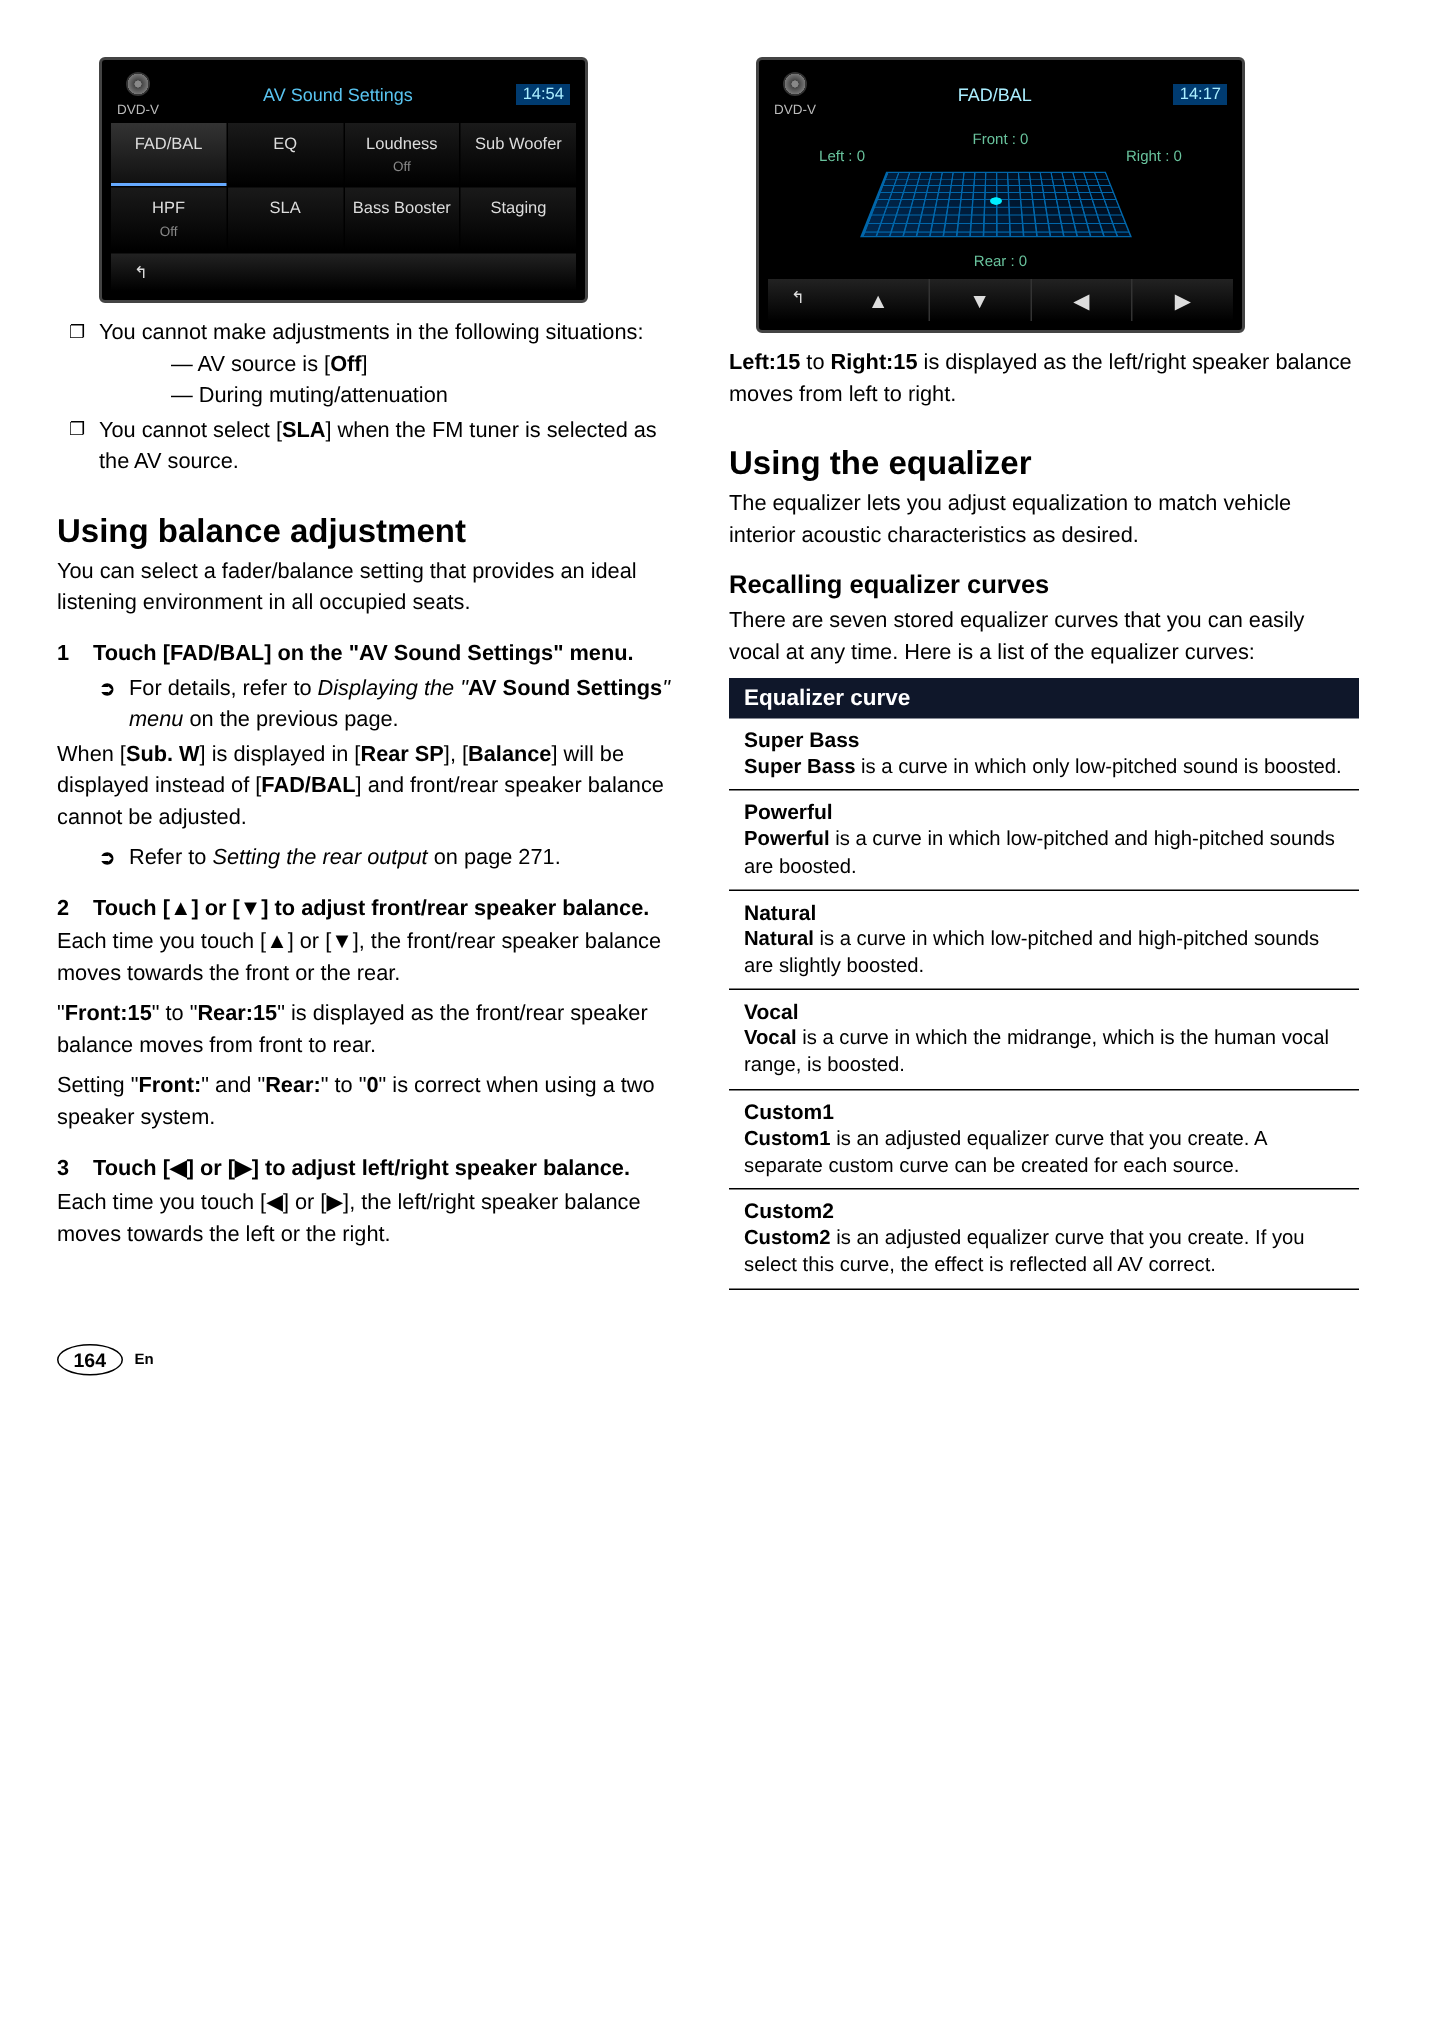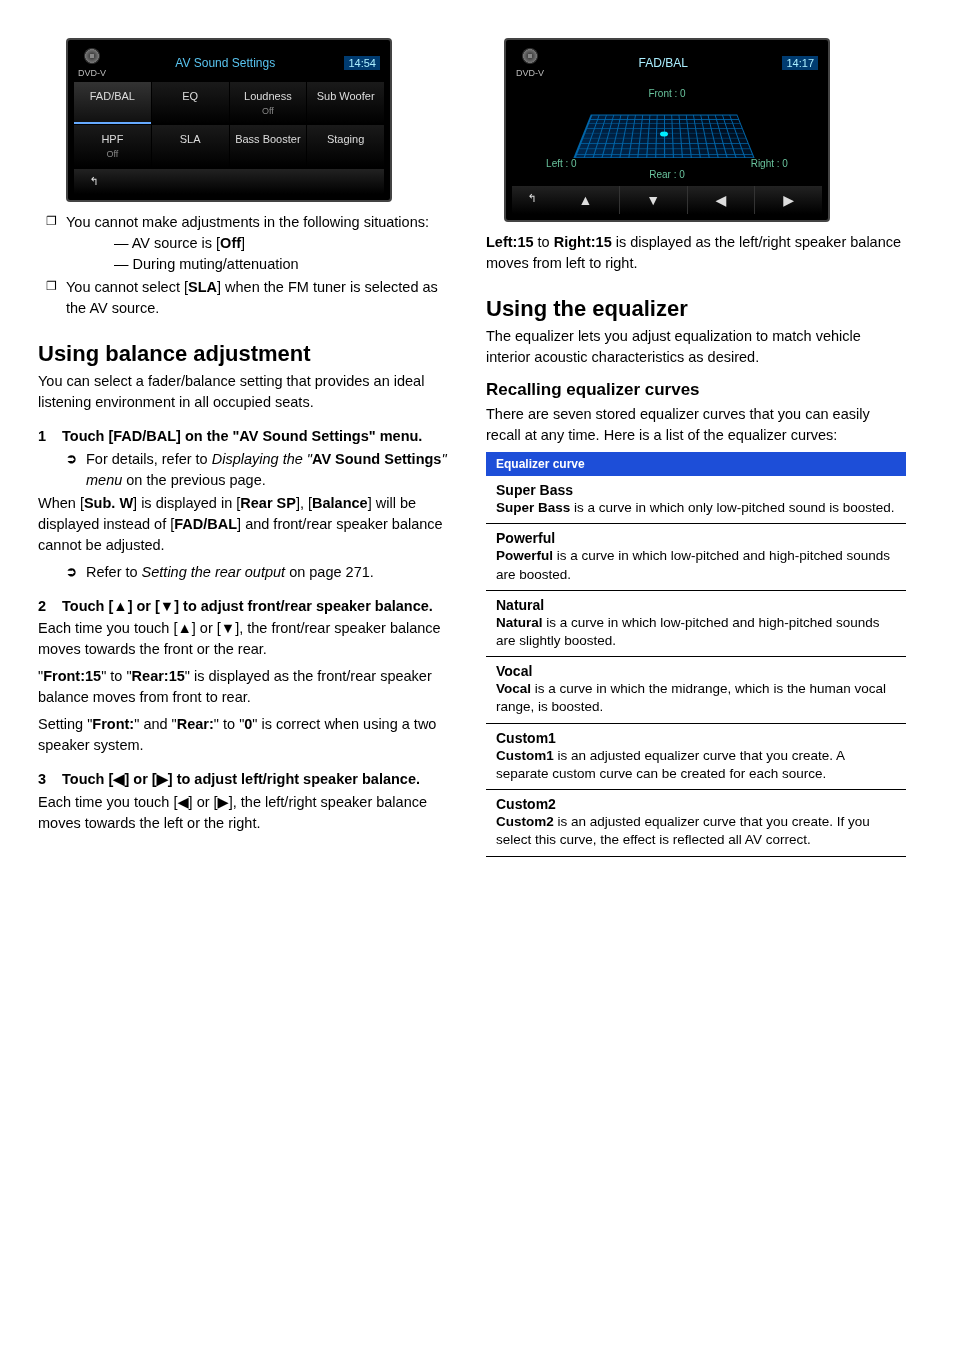--- a/index.html
+++ b/index.html
@@ -21,21 +21,21 @@
     .ss-grid { display: grid; grid-template-columns: repeat(4,1fr); gap: 1px; }
     .ss-cell { background: linear-gradient(#1a1a1a,#000); text-align: center; padding: 8px 0; font-size: 11px; color: #ddd; }
     .ss-cell .sub { font-size: 9px; color: #888; display:block; margin-top:4px;}
     .ss-cell.sel { background: linear-gradient(#333,#111); border-bottom: 2px solid #6af; }
     .ss-bottom { display:flex; background: linear-gradient(#222,#000); margin-top:2px; }
     .ss-btn { flex:1; text-align:center; padding:6px 0; color:#ddd; font-size:14px; }
     .ss-btn + .ss-btn { border-left: 1px solid #333; }
     .ss-back { width: 40px; text-align: center; padding:6px 0; color:#ddd; }
     .fad-area { padding: 6px 0 4px; }
     .fad-label { text-align:center; font-size:10px; color:#69c39d; }
-    .fad-mid { display:flex; align-items:flex-end; justify-content:center; gap:6px; }
+    .fad-mid { display:flex; align-items:flex-start; justify-content:center; gap:6px; }
     .fad-lr { font-size:10px; color:#69c39d; white-space:nowrap; }
     .fad-grid { width: 160px; height: 68px;
       background:
         linear-gradient(#06a 1px, transparent 1px) 0 0/100% 8px,
         linear-gradient(90deg,#06a 1px, transparent 1px) 0 0/8px 100%,
         linear-gradient(45deg, rgba(0,80,160,0.5), rgba(0,40,100,0.2));
       position:relative; border:1px solid #06a;
       transform: perspective(260px) rotateX(52deg);
     }
     .fad-dot { position:absolute; left:50%; top:50%; width:8px; height:8px; border-radius:50%; background:#0ef; transform:translate(-50%,-50%); }
@@ -50,21 +50,21 @@
     .ptr::before { content:"➲"; position:absolute; left:28px; top:1px; font-size:13px; font-weight:bold; }
 
     h2.subhead { font-size: 22px; font-weight: 800; margin: 22px 0 4px; }
     h3.subsub { font-size: 17px; font-weight: 800; margin: 12px 0 4px; }
     p.body { font-size: 14.5px; line-height: 1.45; margin: 0 0 6px; }
     p.step { font-size: 14.5px; font-weight: 800; margin: 14px 0 2px; line-height:1.35; }
     p.step .num { display:inline-block; width: 24px; }
     .bold { font-weight: bold; }
     .ital { font-style: italic; }
 
-    .tbl-head { background:#1d4ed8; color:#fff; font-weight:bold; font-size:12px; padding: 5px 10px; }
+    .tbl-head { background:#0f172a; color:#fff; font-weight:bold; font-size:15px; padding: 5px 10px; }
     .tbl-row { border-bottom: 1px solid #000; padding: 6px 10px; }
     .tbl-row .name { font-weight: bold; font-size: 14px; }
     .tbl-row .desc { font-size: 13.5px; line-height:1.35; margin-top:1px; }
 
     .foot { display:flex; align-items:center; gap:8px; margin-top: 36px; }
     .pagenum-oval { border: 1.5px solid #000; border-radius: 50%; padding: 2px 10px; font-size: 13px; font-weight: bold; }
     .foot .lang { font-size: 10px; font-weight: bold; }
   </style>
 </head>
 <body>
@@ -156,21 +156,21 @@
           <div class="ss-btn">▶</div>
         </div>
       </div>
 
       <p class="body"><span class="bold">Left:15</span><span> to </span><span class="bold">Right:15</span><span> is displayed as the left/right speaker balance moves from left to right.</span></p>
 
       <h2 class="subhead">Using the equalizer</h2>
       <p class="body">The equalizer lets you adjust equalization to match vehicle interior acoustic characteristics as desired.</p>
 
       <h3 class="subsub">Recalling equalizer curves</h3>
-      <p class="body">There are seven stored equalizer curves that you can easily recall at any time. Here is a list of the equalizer curves:</p>
+      <p class="body">There are seven stored equalizer curves that you can easily vocal at any time. Here is a list of the equalizer curves:</p>
 
       <div class="tbl-head">Equalizer curve</div>
       <div id="eq-rows">
           <div class="tbl-row">
             <div class="name">Super Bass</div>
             <div class="desc"><span class="bold">Super Bass</span><span> is a curve in which only low-pitched sound is boosted.</span></div>
           </div>
           <div class="tbl-row">
             <div class="name">Powerful</div>
             <div class="desc"><span class="bold">Powerful</span><span> is a curve in which low-pitched and high-pitched sounds are boosted.</span></div>
@@ -188,13 +188,17 @@
             <div class="desc"><span class="bold">Custom1</span><span> is an adjusted equalizer curve that you create. A separate custom curve can be created for each source.</span></div>
           </div>
           <div class="tbl-row">
             <div class="name">Custom2</div>
             <div class="desc"><span class="bold">Custom2</span><span> is an adjusted equalizer curve that you create. If you select this curve, the effect is reflected all AV correct.</span></div>
           </div>
         </div>
     </div>
   </div>
 
+  <div class="foot">
+    <div class="pagenum-oval">164</div>
+    <div class="lang">En</div>
+  </div>
 </div>
 
 </body></html>

